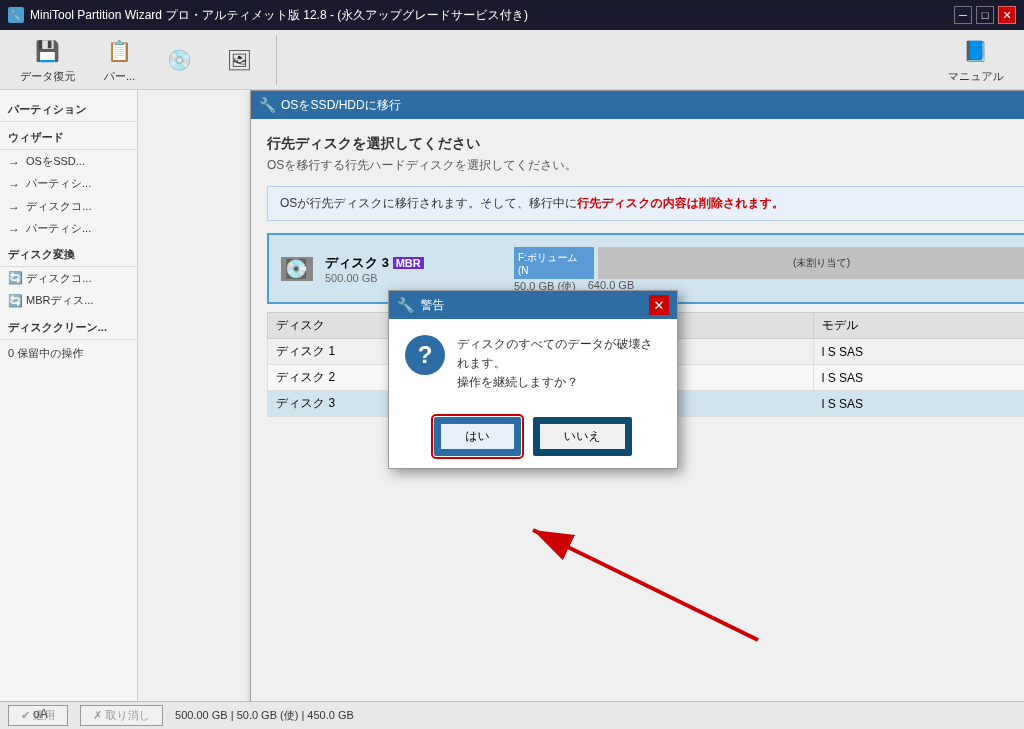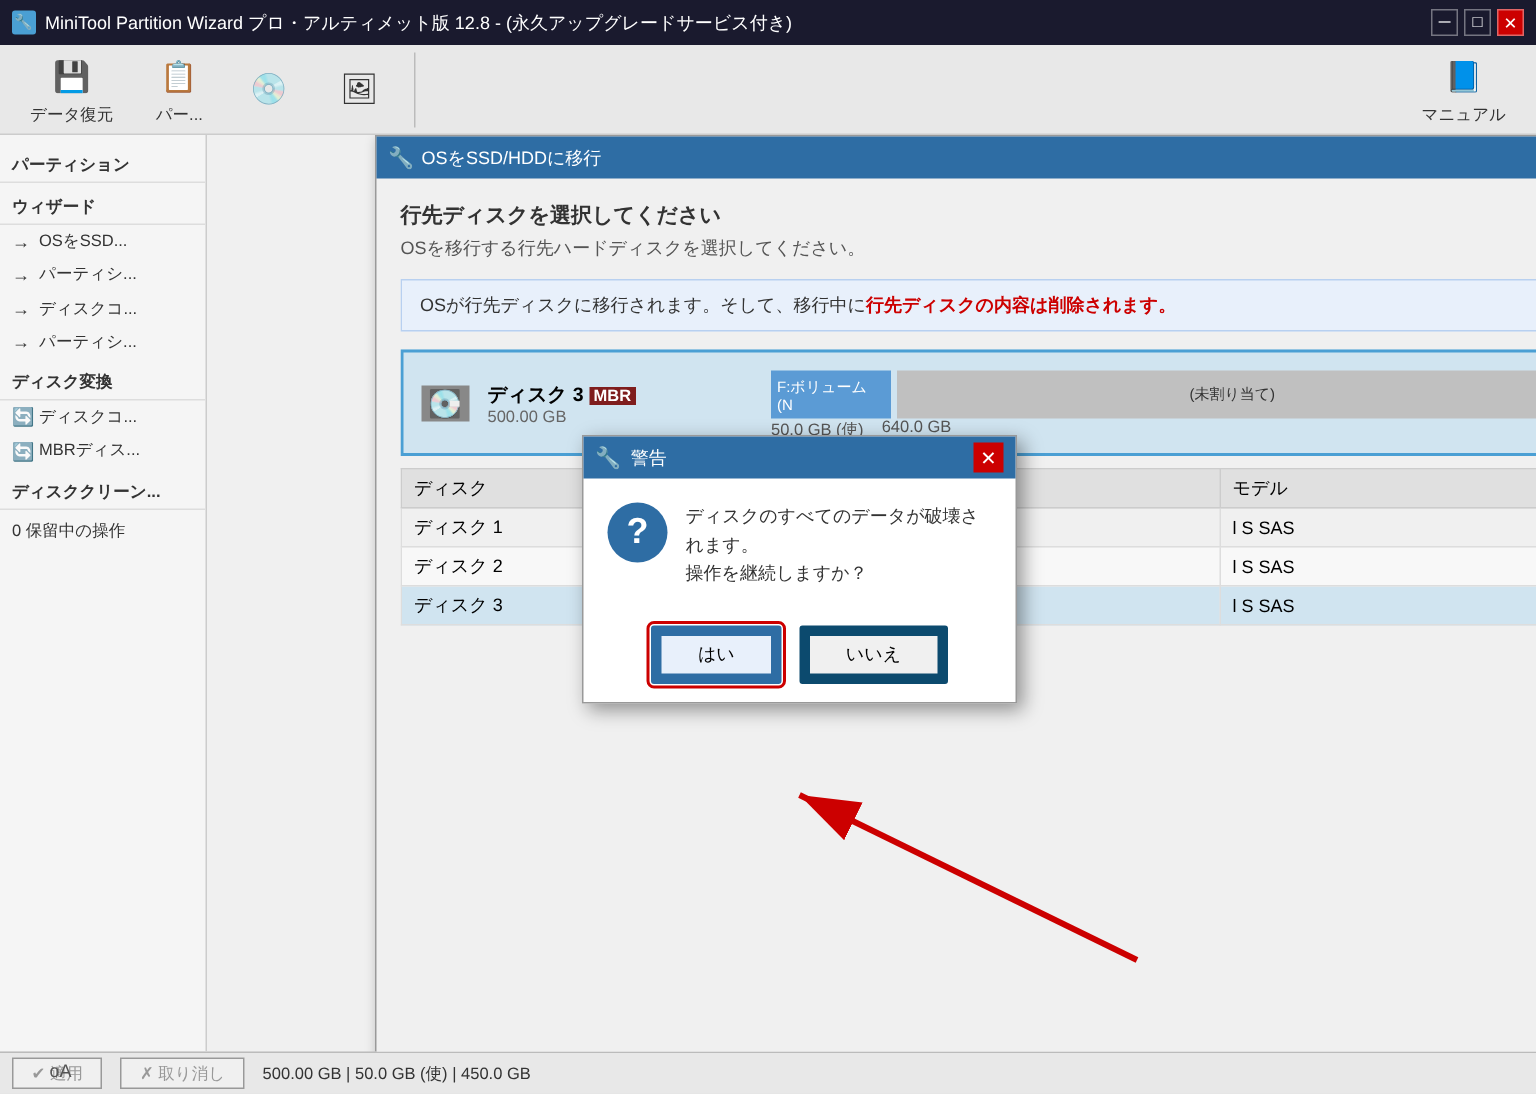--- a/index.html
+++ b/index.html
@@ -253,21 +253,21 @@
     }
     .disk-info {
       flex: 1;
     }
     .disk-name {
       font-weight: bold;
       font-size: 13px;
     }
     .disk-type-badge {
       font-size: 11px;
-      background: #7f1d1d;
+      background: #6d28d9;
       color: white;
       padding: 0 3px;
     }
     .disk-bar-area {
       flex: 2;
       display: flex;
       gap: 4px;
       margin-top: 4px;
       height: 32px;
     }

